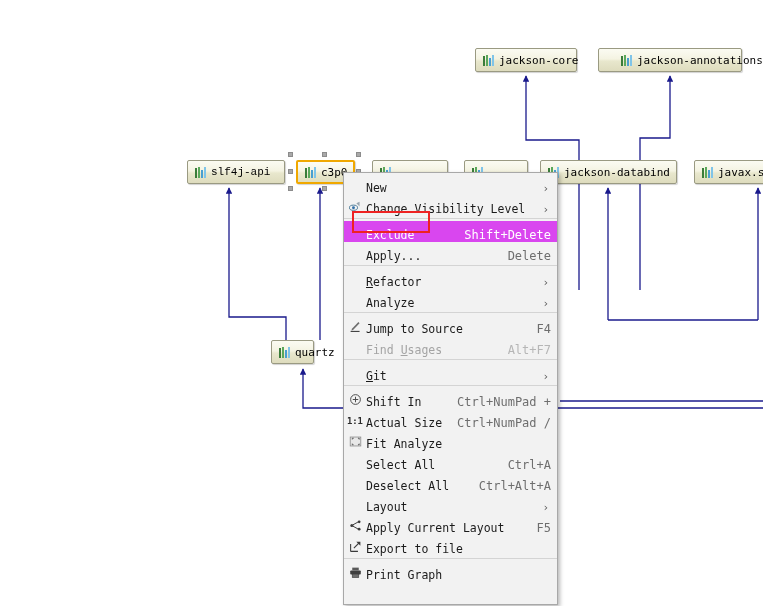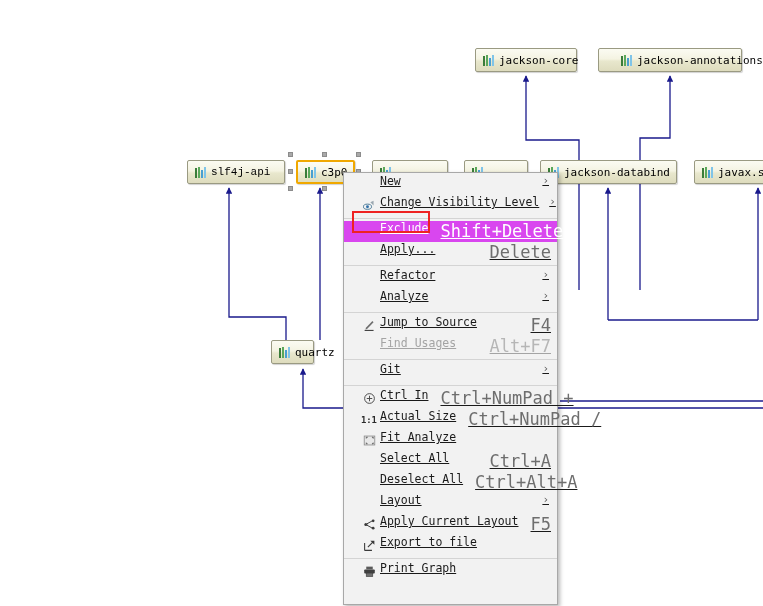--- a/index.html
+++ b/index.html
@@ -94,45 +94,43 @@
     font-family: "DejaVu Sans Mono", monospace;
     font-size: 11.5px;
     color: #1a1a1a;
     padding: 1px 0;
     z-index: 50;
   }
   .menu-item {
     position: relative;
     height: 21px;
     display: flex;
-    align-items: flex-start;
+    align-items: flex-end;
     padding: 0 6px 0 0;
     box-sizing: border-box;
     cursor: default;
-    text-decoration: underline;
   }
   .menu-item .mi-icon {
     width: 22px;
     min-width: 22px;
     height: 20px;
     display: flex;
     align-items: center;
     justify-content: center;
-    margin-left: 14px;
   }
   .menu-item .mi-label {
     flex: 1 1 auto;
     white-space: nowrap;
     letter-spacing: 0px;
   }
   .menu-item .mi-accel {
     color: #6e6e6e;
     margin-left: 12px;
     white-space: nowrap;
-    font-size: 17px;
+    font-size: 12px;
   }
   .menu-item .mi-arrow {
     color: #5a5a5a;
     font-size: 11px;
     margin-left: 10px;
     padding-right: 2px;
   }
   .menu-item.highlighted {
     background: #d946ef;
     color: #ffffff;
@@ -356,21 +354,21 @@
       <span class="mi-arrow">›</span>
     </div>
     <div class="menu-sep"></div>
     <div class="menu-item">
       <span class="mi-icon">
         <svg class="gicon" width="13" height="13" viewBox="0 0 16 16">
           <circle cx="8" cy="8" r="6" fill="none" stroke="#4a4a4a" stroke-width="1.2"></circle>
           <path d="M8 4.6 V11.4 M4.6 8 H11.4" stroke="#4a4a4a" stroke-width="1.2"></path>
         </svg>
       </span>
-      <span class="mi-label">Ctrl In</span>
+      <span class="mi-label">Shift In</span>
       <span class="mi-accel">Ctrl+NumPad +</span>
     </div>
     <div class="menu-item">
       <span class="mi-icon">
         <svg class="gicon" width="18" height="13" viewBox="0 0 20 16">
           <text x="0" y="12" font-family="DejaVu Sans Mono, monospace" font-size="11" font-weight="bold" fill="#2a2a2a">1:1</text>
         </svg>
       </span>
       <span class="mi-label">Actual Size</span>
       <span class="mi-accel">Ctrl+NumPad /</span>

